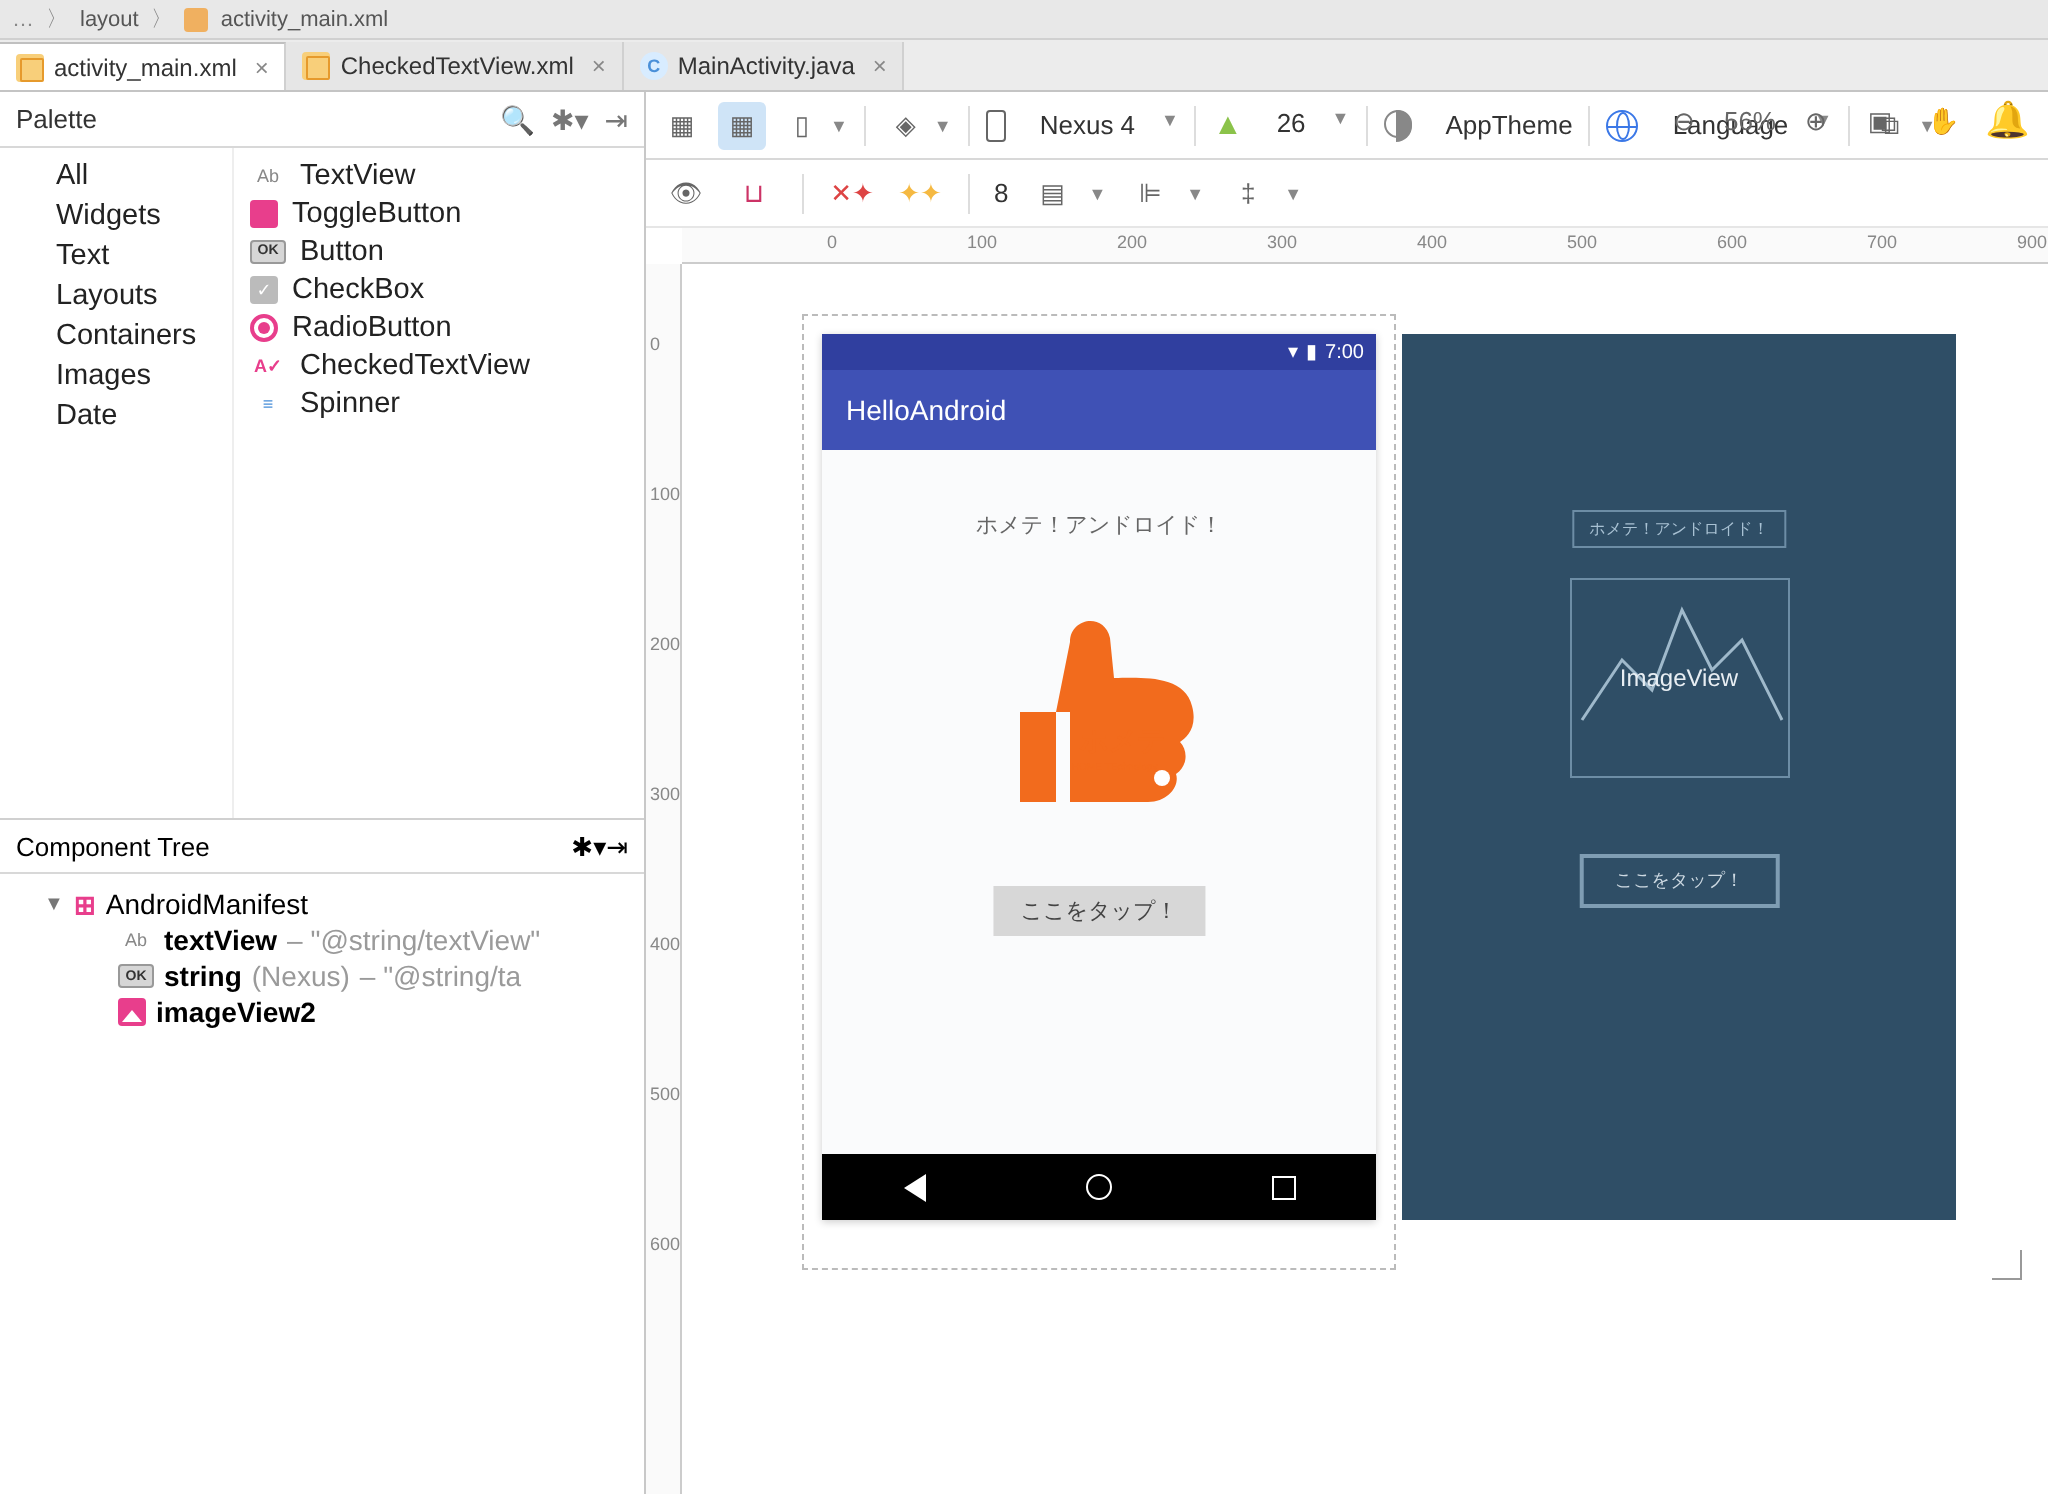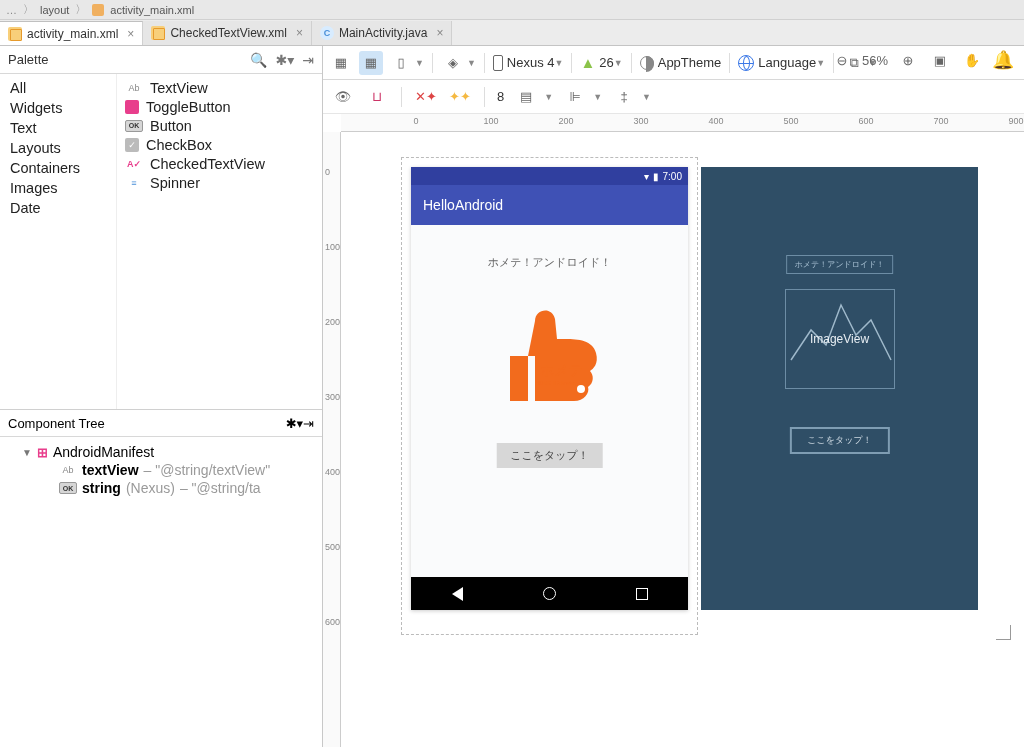--- a/index.html
+++ b/index.html
@@ -16,21 +16,21 @@
 .tab .xml-icon:after{content:'';position:absolute;left:2px;top:2px;width:10px;height:10px;border:1px solid #e69a2c;border-radius:1px;}
 .tab .java-icon { width:14px;height:14px;border-radius:50%;background:#d8ecff;color:#4a90d9;display:flex;align-items:center;justify-content:center;font-size:9px;font-weight:bold;}
 .close-x { color:#888; font-size:12px; margin-left:4px; }
 
 .main-area { display:flex; height: calc(747px - 20px - 26px); }
 .left-col { width: 323px; display:flex; flex-direction:column; border-right:1px solid #c8c8c8; background:#fff;}
 .palette-header { height:28px; border-bottom:1px solid #d8d8d8; display:flex; align-items:center; padding:0 8px; font-size:13px; color:#333; }
 .palette-header .spacer{flex:1}
 .palette-header .ico{color:#777;margin-left:8px;font-size:14px}
 .palette-body { display:flex; flex:0 0 auto; height: 335px; }
-.palette-cats { width:117px; border-right:1px solid #eee; padding:4px 0;}
+.palette-cats { width:117px; border-right:1px solid #eee; padding:4px 18px;}
 .palette-cats div { padding:2px 10px; font-size:14.5px; color:#222;}
 .palette-items { flex:1; padding:4px 0; }
 .palette-items .prow { display:flex; align-items:center; gap:7px; padding:1.5px 8px; font-size:14.5px; color:#222;}
 .tree-header { height:28px; border-top:1px solid #d0d0d0; border-bottom:1px solid #d8d8d8; display:flex; align-items:center; padding:0 8px; font-size:13px;}
 .tree-header .spacer{flex:1}
 .tree-body { padding:6px 4px; font-size:14px; overflow:hidden; white-space:nowrap;}
 .tree-row { display:flex; align-items:center; gap:5px; padding:1px 0;}
 .tree-row.indent1{padding-left:18px}
 .tree-row.indent2{padding-left:55px}
 .muted{ color:#9a9a9a }
@@ -51,21 +51,21 @@
 .pi-constraint{color:#e83e8c;font-weight:bold;font-size:13px}
 
 
 .design-col { flex:1; display:flex; flex-direction: column; background:#fff; position:relative;}
 .dtool1 { height:34px; border-bottom:1px solid #d8d8d8; display:flex; align-items:center; padding:0 6px; gap:6px;}
 .dtool2 { height:34px; border-bottom:1px solid #e6e6e6; display:flex; align-items:center; padding:0 8px; gap:10px;}
 .tbtn { width:24px;height:24px; display:flex;align-items:center;justify-content:center; border-radius:3px;color:#666;font-size:13px;}
 .tbtn.on{background:#cfe4f7}
 .tdrop{color:#888;font-size:9px;margin-left:-4px}
 .vsep{width:1px;height:20px;background:#ddd;margin:0 2px}
-.dlabel{font-size:13px;color:#333;display:flex;align-items:center;gap:4px}
+.dlabel{font-size:13px;color:#333;display:flex;gap:17px}
 .dlabel .dphone{width:10px;height:16px;border:1.5px solid #666;border-radius:2px}
 .dlabel .droid{color:#8bc34a;font-size:15px}
 .dlabel .globe{width:16px;height:16px;border-radius:50%;border:1.5px solid #3b78e7;position:relative;display:inline-block}
 .dlabel .globe:before{content:'';position:absolute;left:0;right:0;top:50%;height:1px;background:#3b78e7}
 .dlabel .globe:after{content:'';position:absolute;top:0;bottom:0;left:50%;width:5px;border:1px solid #3b78e7;border-radius:50%;margin-left:-3px;}
 .theme-ic{width:14px;height:14px;border-radius:50%;border:1.5px solid #888;position:relative}
 .theme-ic:after{content:'';position:absolute;right:-1px;top:-1px;width:8px;height:16px;border-radius:0 8px 8px 0;background:#888}
 
 .canvas-wrap{ flex:1; position:relative; background:#fff; overflow:hidden;}
 .ruler-h{position:absolute;left:18px;right:0;top:0;height:18px;border-bottom:1px solid #ccc;background:#fafafa;font-size:9px;color:#888;}
@@ -164,20 +164,24 @@
           </div>
         <div class="prow">
             <span class="pi pi-ok">OK</span>
             <span>Button</span>
           </div>
         <div class="prow">
             <span class="pi pi-check">✓</span>
             <span>CheckBox</span>
           </div>
         <div class="prow">
+            <span class="pi pi-radio"></span>
+            <span>RadioButton</span>
+          </div>
+        <div class="prow">
             <span class="pi pi-ctv">A✓</span>
             <span>CheckedTextView</span>
           </div>
         <div class="prow">
             <span class="pi pi-spin">≡</span>
             <span>Spinner</span>
           </div>
       </div>
     </div>
 
@@ -196,20 +200,24 @@
       <div class="tree-row indent2">
         <span class="pi pi-text">Ab</span>
         <b>textView</b>
         <span class="muted"> – "@string/textView"</span>
       </div>
       <div class="tree-row indent2">
         <span class="pi pi-ok">OK</span>
         <b>string</b>
         <span class="muted">(Nexus)</span>
         <span class="muted"> – "@string/ta</span>
+      </div>
+      <div class="tree-row indent2">
+        <span class="pi pi-img"></span>
+        <b>imageView2</b>
       </div>
     </div>
   </div>
 
   <div class="design-col">
     <div class="dtool1">
       <span class="tbtn">▦</span>
       <span class="tbtn on">▦</span>
       <span class="tbtn">▯</span>
         <span class="tdrop">▼</span>

